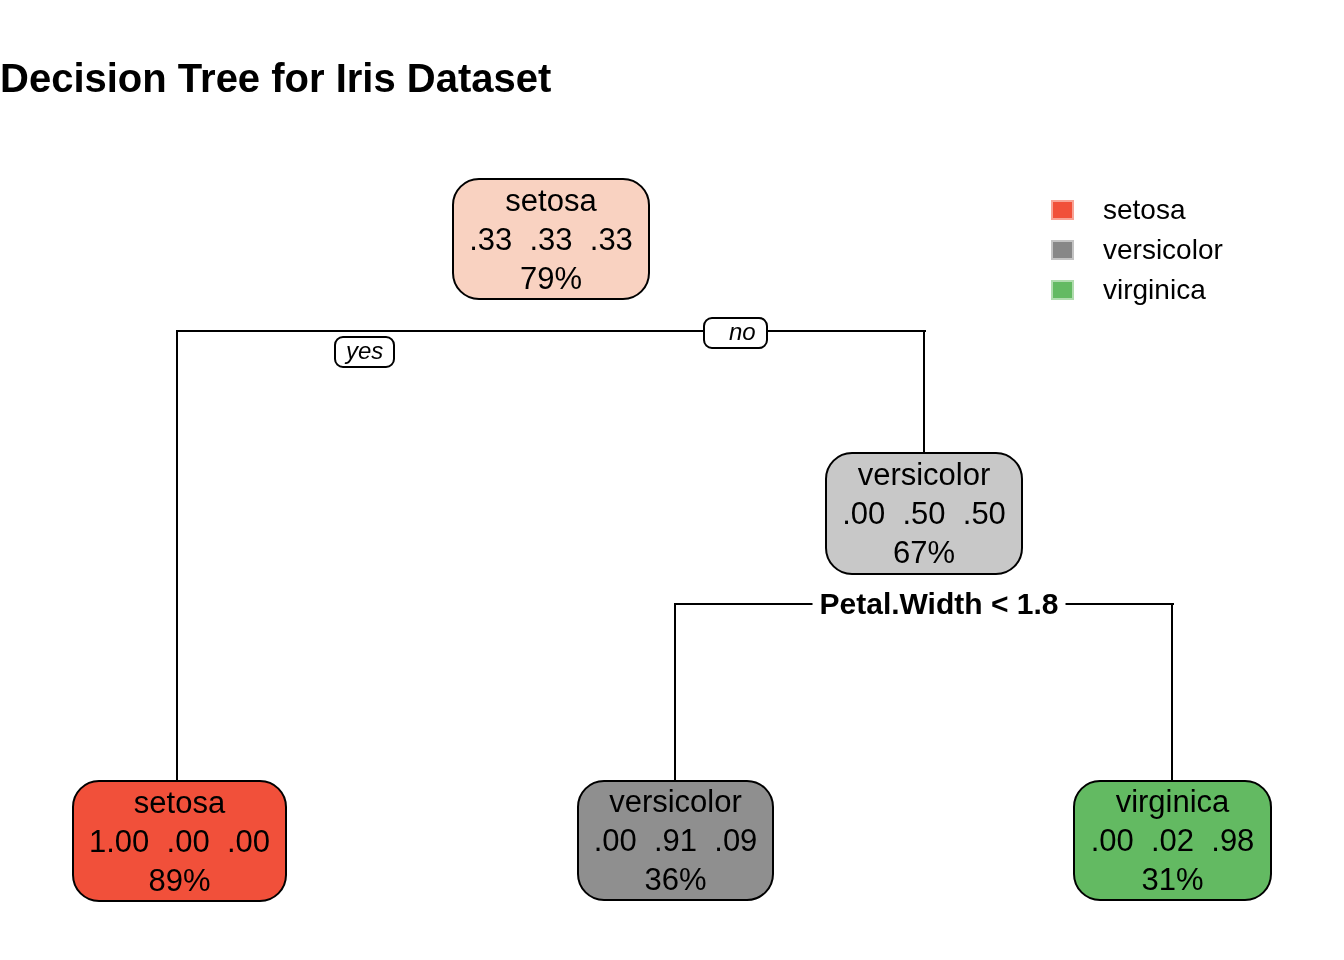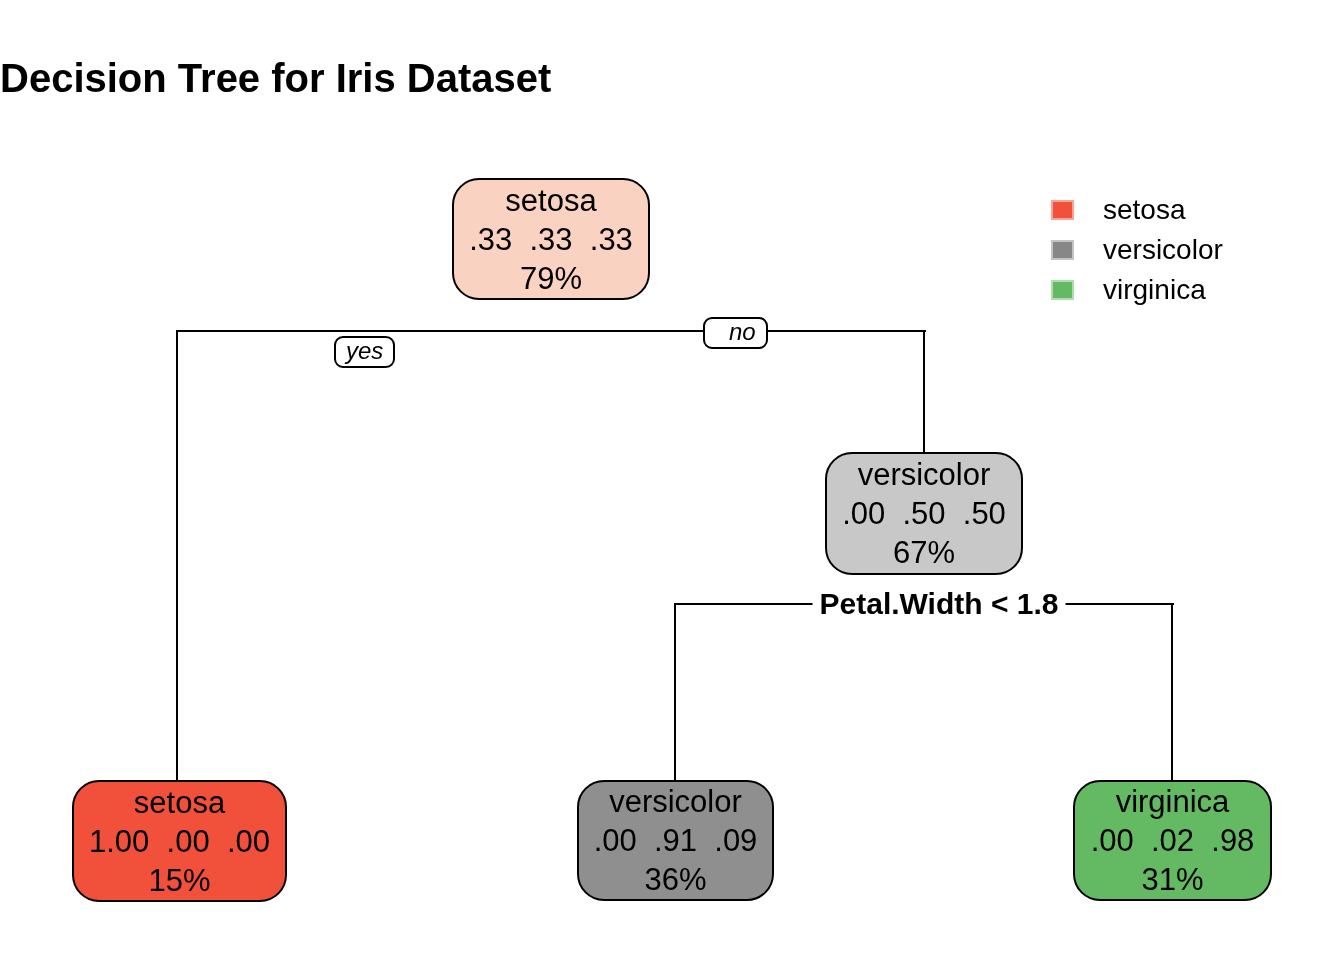--- a/index.html
+++ b/index.html
@@ -138,21 +138,21 @@
 
   <div class="node node-internal" style="background-color: rgb(200, 200, 200);">
     <div class="cls">versicolor</div>
     <div class="vals">.00  .50  .50</div>
     <div class="pct">67%</div>
   </div>
 
   <div class="node node-leaf-setosa" style="background-color: rgb(241, 80, 58);">
     <div class="cls">setosa</div>
     <div class="vals">1.00  .00  .00</div>
-    <div class="pct">15%</div>
+    <div class="pct">89%</div>
   </div>
 
   <div class="node node-leaf-versicolor" style="background-color: rgb(143, 143, 143);">
     <div class="cls">versicolor</div>
     <div class="vals">.00  .91  .09</div>
     <div class="pct">36%</div>
   </div>
 
   <div class="node node-leaf-virginica" style="background-color: rgb(99, 186, 98);">
     <div class="cls">virginica</div>

